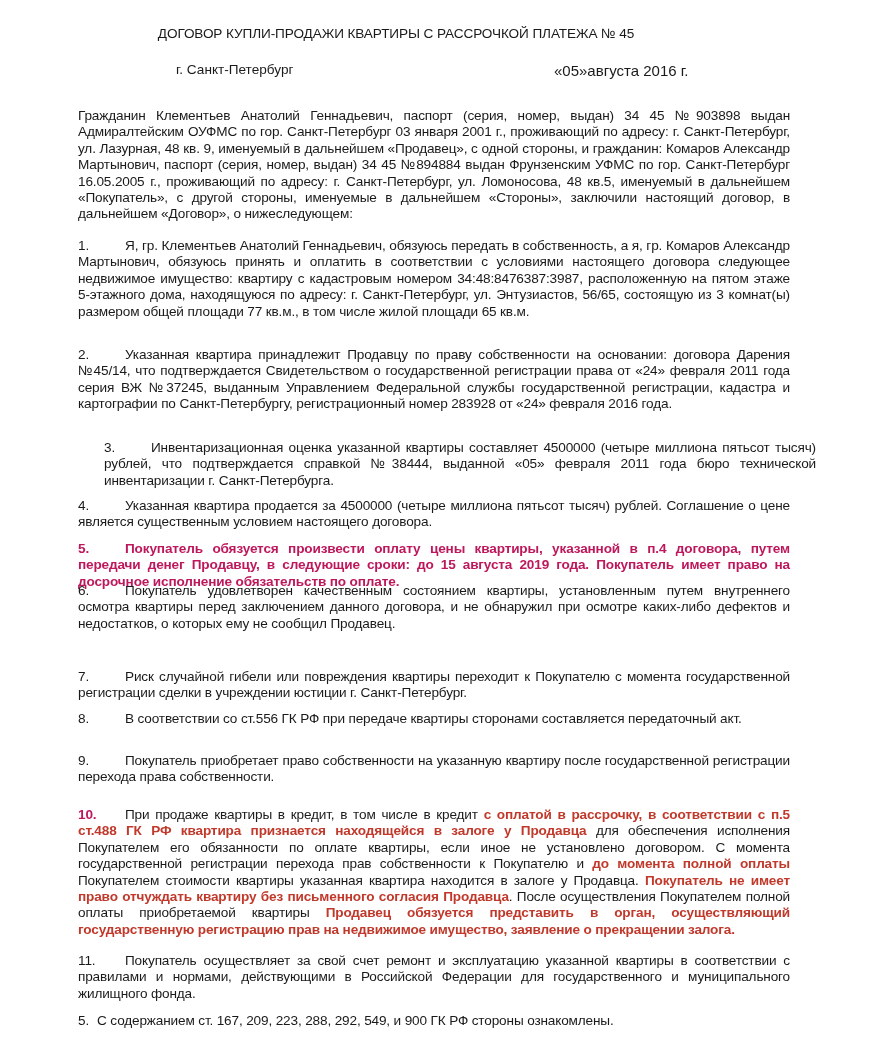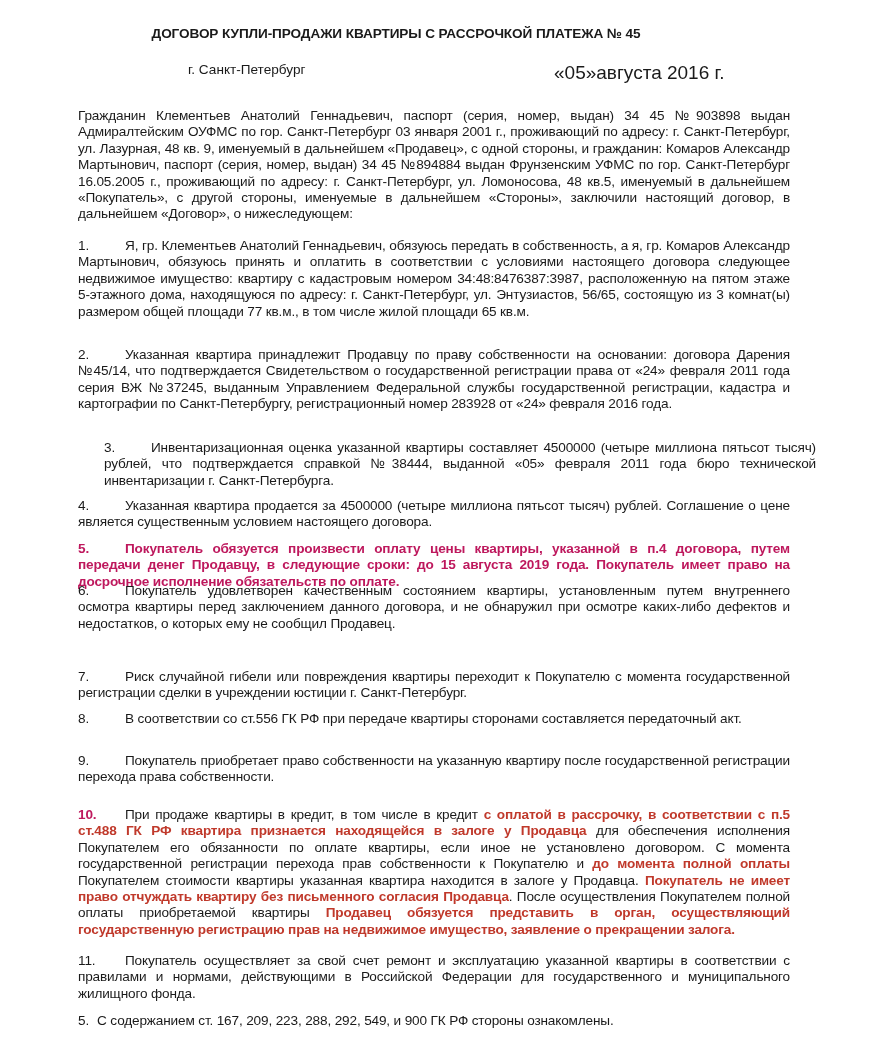--- a/index.html
+++ b/index.html
@@ -1,20 +1,20 @@
 <!DOCTYPE html>
 <html><head>
 <meta charset="utf-8">
 <style>
   html, body { margin:0; padding:0; background:#ffffff; }
   body { width:870px; height:1053px; position:relative; overflow:hidden;
          font-family:"Liberation Sans", sans-serif; color:#1a1a1a; }
-  .title { position:absolute; top:26px; left:0; width:792px; text-align:center; font-size:13.6px; letter-spacing:-0.1px;font-weight:bold; }
-  .city { position:absolute; top:62px; left:188px; font-size:13.6px; }
-  .date { position:absolute; top:62px; left:554px; font-size:19px; }
+  .title { position:absolute; top:26px; left:0; width:792px; text-align:center; font-size:13.6px; letter-spacing:-0.1px; }
+  .city { position:absolute; top:62px; left:176px; font-size:13.6px; }
+  .date { position:absolute; top:62px; left:554px; font-size:15px; }
   .p { position:absolute; left:78px; width:712px; text-align:justify; font-size:13.6px; line-height:16.4px; letter-spacing:-0.15px; }
   .num { display:inline-block; width:47px; }
   .num2 { display:inline-block; width:8px; }
   .red { color:#be185d; font-weight:bold; }
   .redtext { color:#c0392b; font-weight:bold; }
 </style>
 </head>
 <body>
 
 <div class="title">ДОГОВОР КУПЛИ-ПРОДАЖИ КВАРТИРЫ С РАССРОЧКОЙ ПЛАТЕЖА № 45</div>

